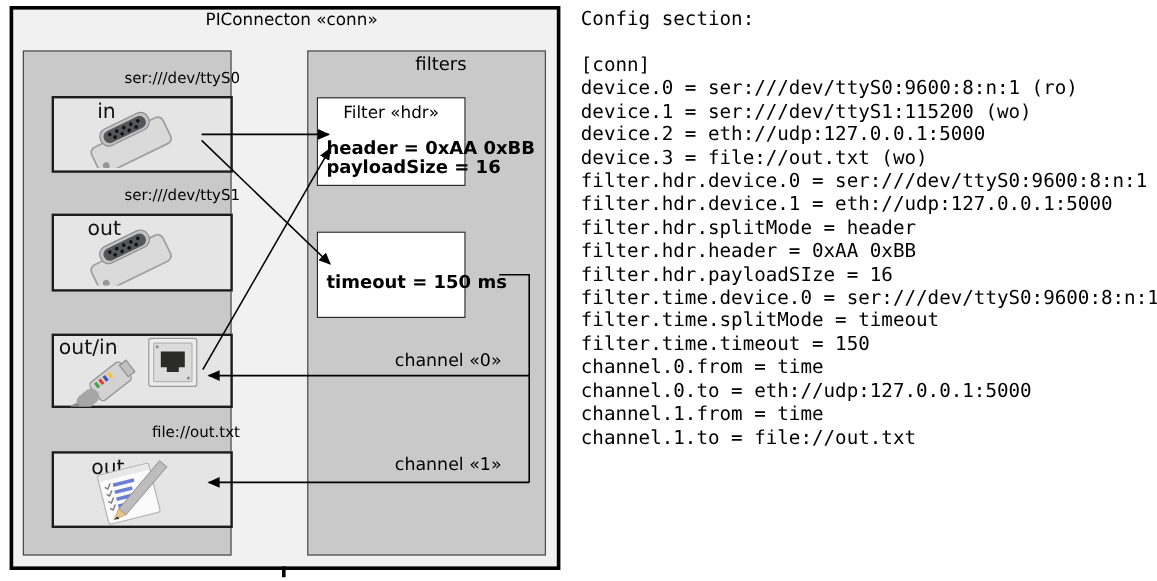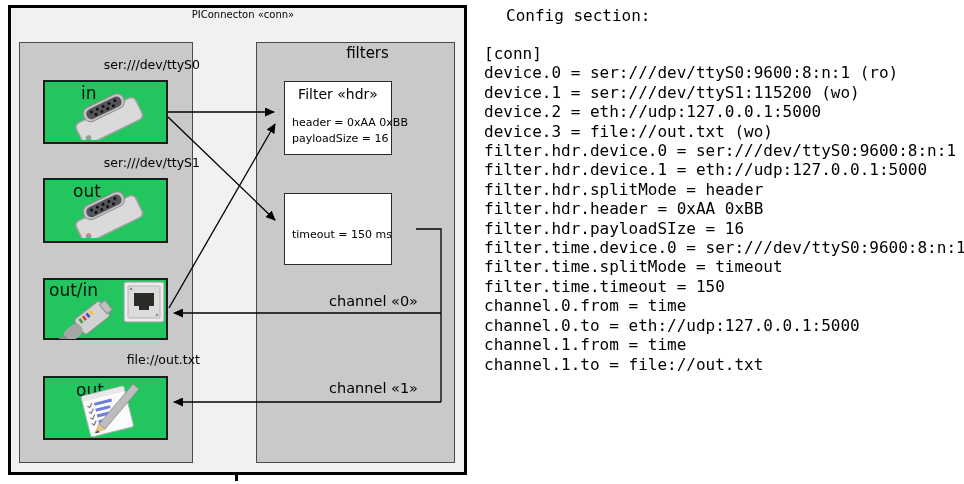--- a/index.html
+++ b/index.html
@@ -3,64 +3,64 @@
 <meta charset="utf-8">
 <style>
   * { margin:0; padding:0; box-sizing:border-box; }
   body { background:#ffffff; font-family:"DejaVu Sans", sans-serif; color:#000; }
   .stage { position:relative; width:964px; height:484px; background:#ffffff; overflow:hidden; }
 
   
   .outer-box { position:absolute; left:8px; top:5px; width:459px; height:470px;
                background:#f1f1f1; border:3px solid #000; }
   .outer-title { position:absolute; left:8px; top:9px; width:470px; text-align:center;
-                 font-size:10px; }
+                 font-size:14px; }
   .panel { position:absolute; background:#c9c9c9; border:1.5px solid #4a4a4a; }
   .devices-panel { left:19px; top:42px; width:174px; height:421px; }
   .filters-panel { left:256px; top:42px; width:199px; height:421px; }
   .filters-title { position:absolute; left:256px; top:44px; width:199px; text-align:center;
                    font-size:15px;padding-left:24px; }
 
   .dev-label { position:absolute; left:12px; width:188px; text-align:right; font-size:12.5px;
                white-space:nowrap; }
   .lbl0 { top:57px; } .lbl1 { top:155px;padding-left:26px; } .lbl2 { top:254px; } .lbl3 { top:352px; }
 
-  .dev-box { position:absolute; left:43px; width:125px; background:#22c55e; border:2px solid #1c1c1c; }
+  .dev-box { position:absolute; left:43px; width:151px; background:#e5e5e5; border:2px solid #1c1c1c; }
   .box0 { top:80px;  height:64px; }
   .box1 { top:178px; height:65px; }
   .box2 { top:278px; height:62px; }
   .box3 { top:376px; height:64px; }
   .port { position:absolute; font-size:17px; color:#111; line-height:20px; }
   .box0 .port { left:36px; top:1px; }
   .box1 .port { left:28px; top:1px; }
   .box2 .port { left:4px;  top:0px; }
   .box3 .port { left:31px; top:2px; }
   .dev-icon { position:absolute; }
   .box0 .dev-icon, .box1 .dev-icon { left:10px; top:6px; width:106px; height:52px; }
   .box2 .dev-icon { left:1px; top:1px; width:120px; height:58px; }
   .box3 .dev-icon { left:24px; top:4px; width:84px; height:56px; }
 
-  .filter-box { position:absolute; left:284px; width:108px; background:#fff;
+  .filter-box { position:absolute; left:264px; width:124px; background:#fff;
                 border:1.5px solid #2a2a2a;padding-left:32px; }
   .f0 { top:81px;  height:74px; }
   .f1 { top:193px; height:72px; }
   .filter-title { position:absolute; top:4px; left:0; width:100%; text-align:center; font-size:14px; }
-  .filter-props { position:absolute; left:7px; top:33px; font-size:11px; line-height:16px;
-                  white-space:nowrap; }
+  .filter-props { position:absolute; left:7px; top:33px; font-size:15px; line-height:16px;
+                  white-space:nowrap;font-weight:bold; }
 
   .ch-label { position:absolute; left:298px; width:120px; text-align:right; font-size:14.5px; }
   .ch0 { top:293px; } .ch1 { top:380px; }
 
   .wires { position:absolute; left:0; top:0; width:484px; height:484px;
            pointer-events:none; z-index:5; }
   .bottom-tick { position:absolute; left:235px; top:472px; width:3px; height:9px; background:#000; }
 
   
   .config-heading { position:absolute; left:484px; top:6px;
-                    font-family:"DejaVu Sans Mono", monospace; font-size:16px;margin-left:22px; }
+                    font-family:"DejaVu Sans Mono", monospace; font-size:16px; }
   .config-body { position:absolute; left:484px; top:44px;
                  font-family:"DejaVu Sans Mono", monospace; font-size:16px; line-height:19.4px;
                  white-space:pre; }
 </style>
 </head>
 <body>
 
 <div class="stage">
 
   <div class="outer-box"></div>

